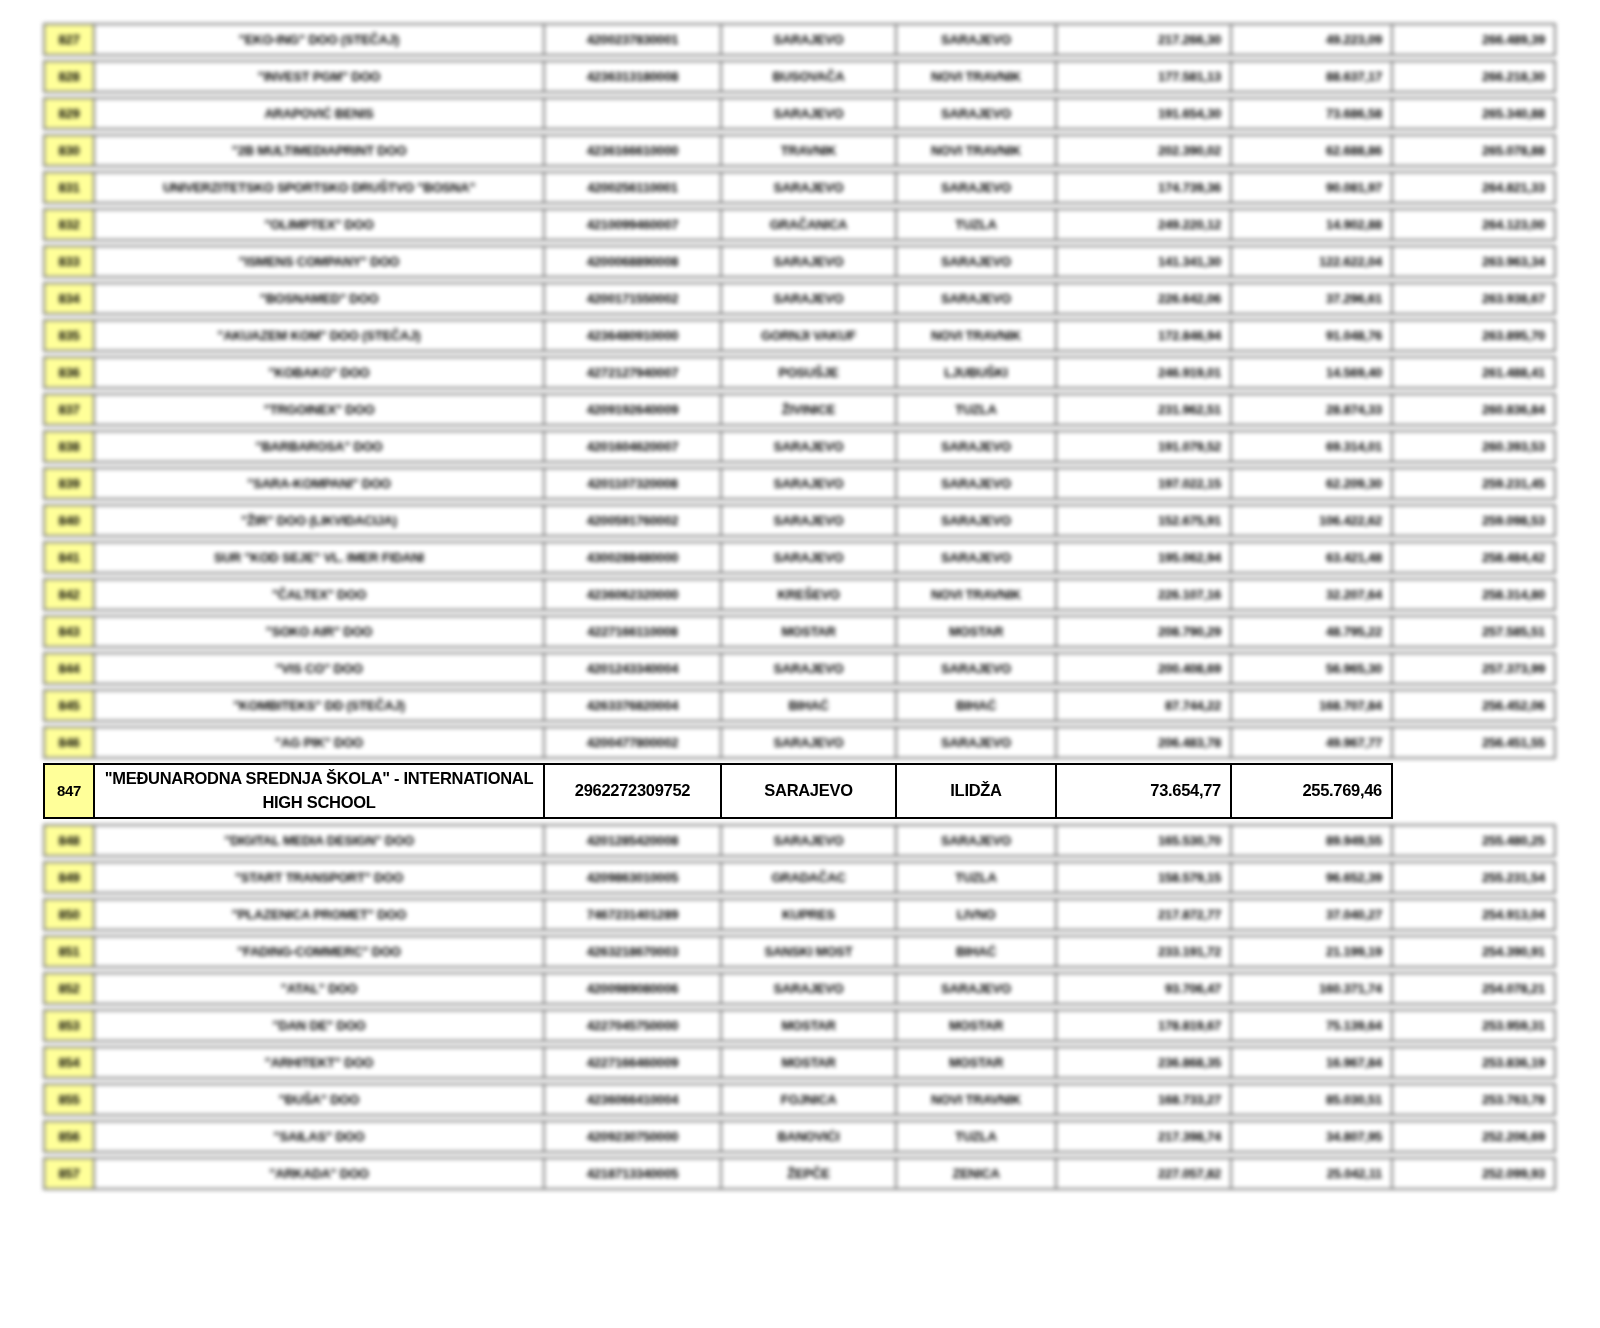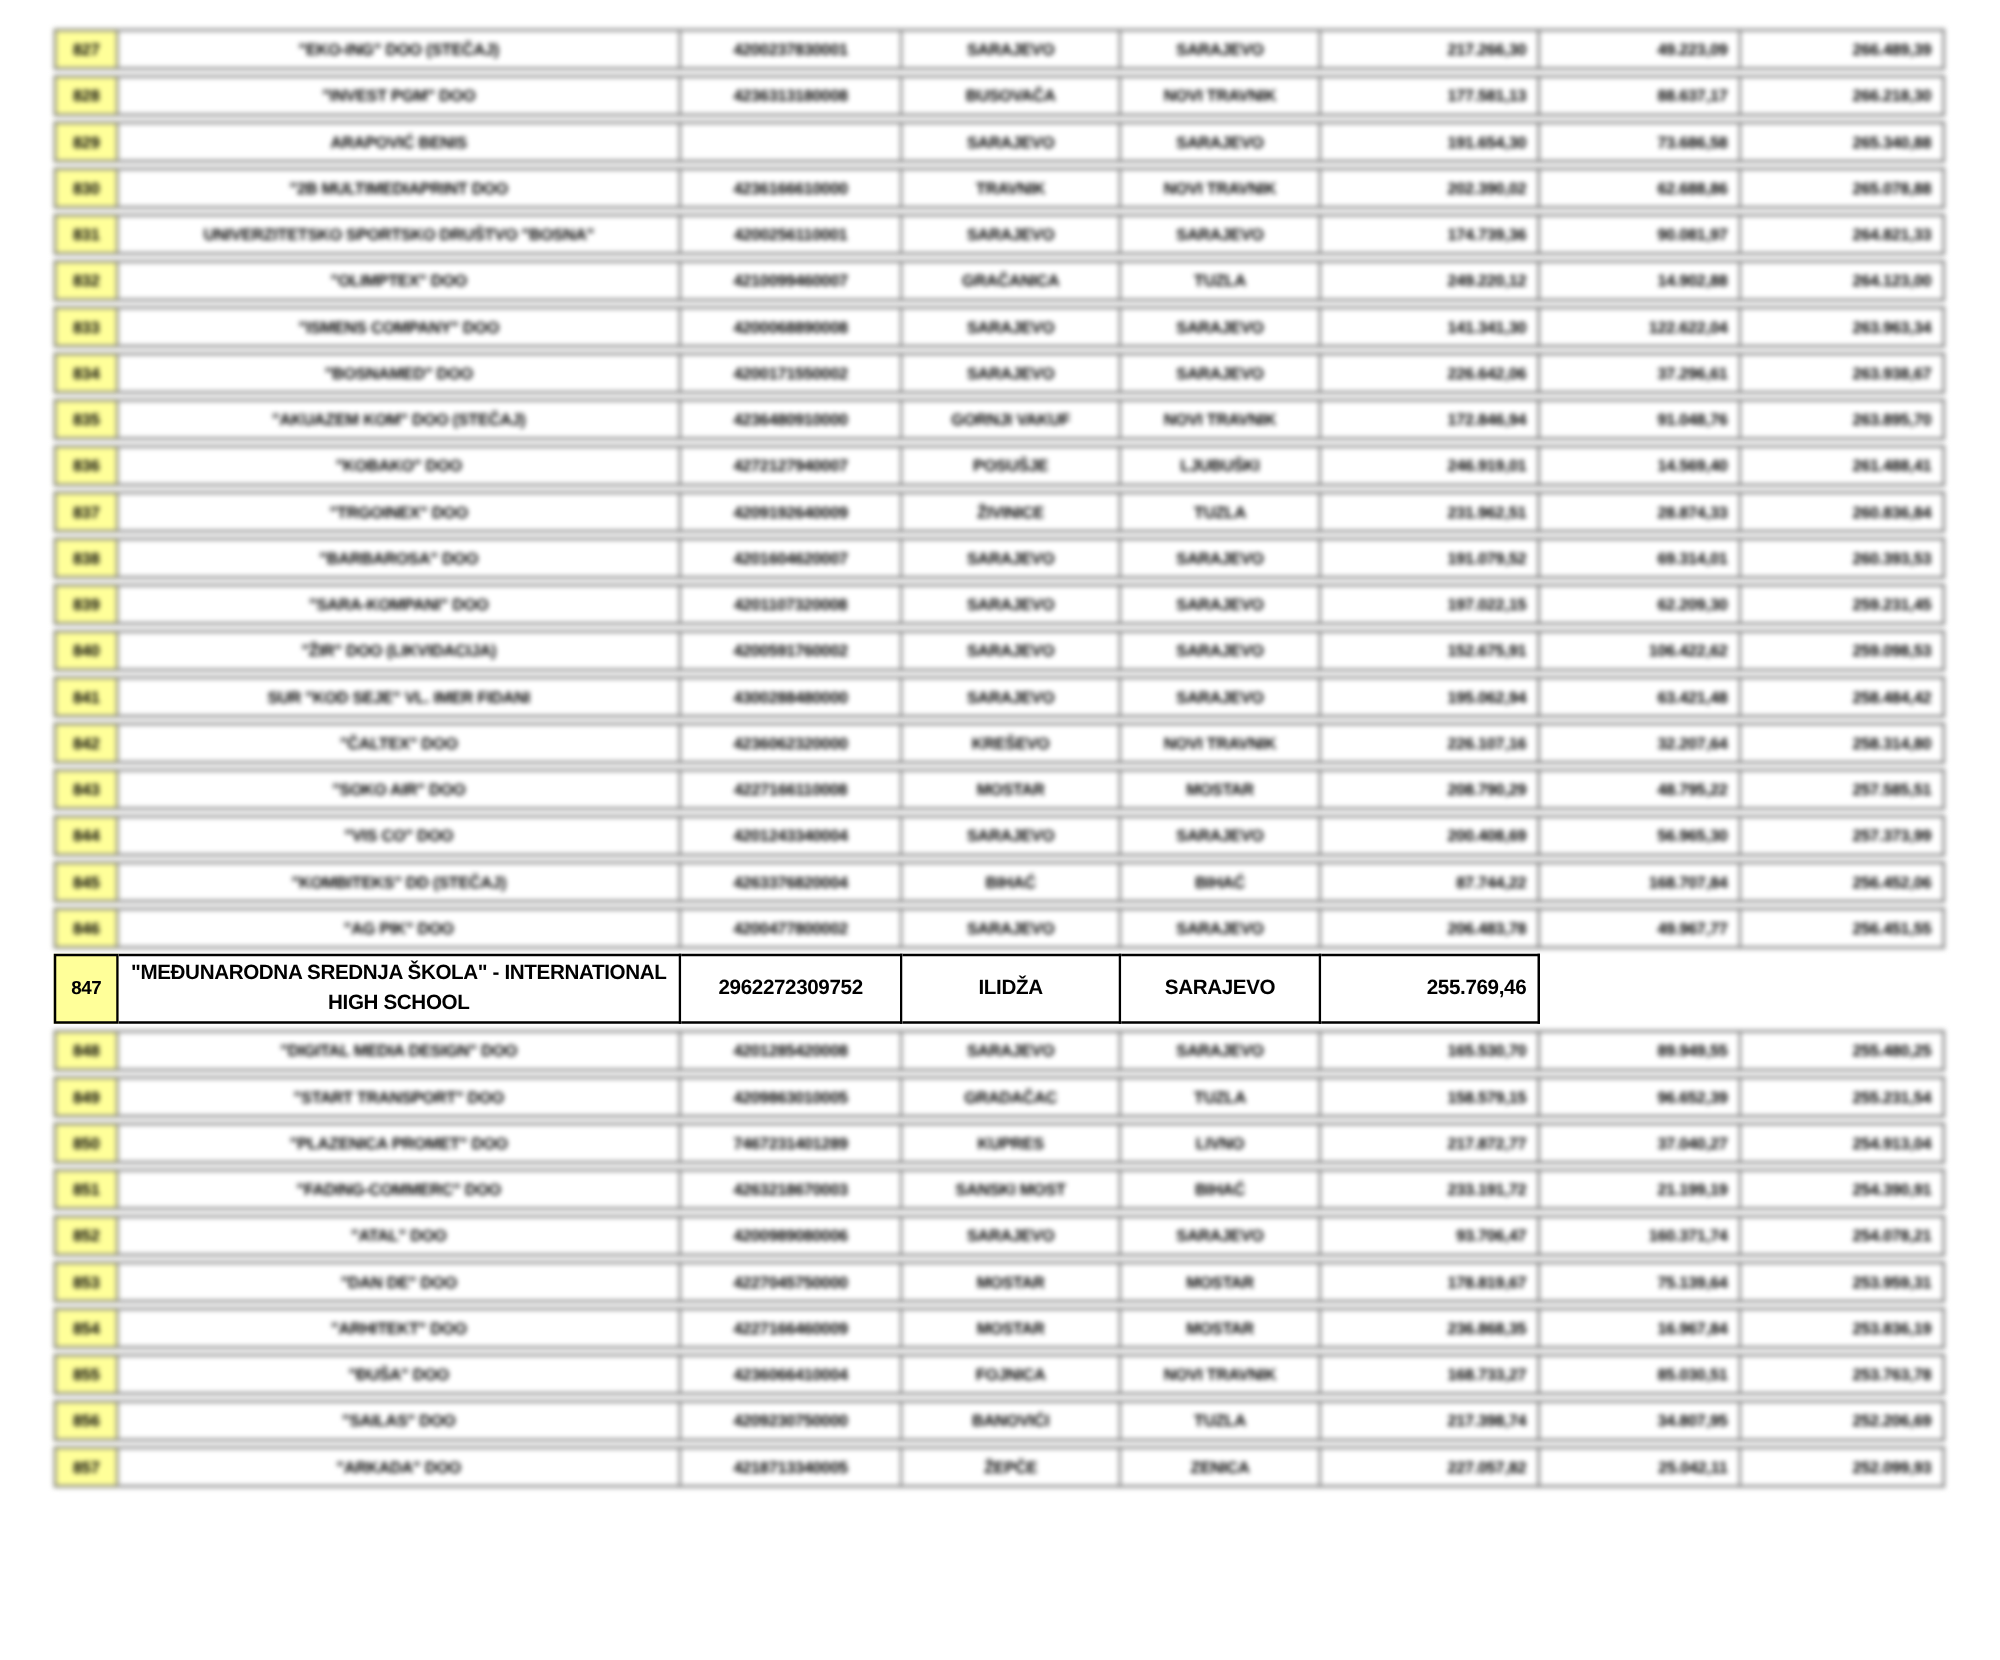--- a/index.html
+++ b/index.html
@@ -265,22 +265,23 @@
       <div class="cell c3">SARAJEVO</div>
       <div class="cell c4">SARAJEVO</div>
       <div class="cell c5 amt">206.483,78</div>
       <div class="cell c6 amt">49.967,77</div>
       <div class="cell c7 amt">256.451,55</div>
     </div>
     <div class="row focus">
       <div class="cell c0">847</div>
       <div class="cell c1">"MEĐUNARODNA SREDNJA ŠKOLA" - INTERNATIONAL HIGH SCHOOL</div>
       <div class="cell c2">2962272309752</div>
+      <div class="cell c4">SARAJEVO</div>
       <div class="cell c3">ILIDŽA</div>
-      <div class="cell c4">SARAJEVO</div>
+      <div class="cell c6 amt">73.654,77</div>
       <div class="cell c7 amt">255.769,46</div>
     </div>
     <div class="row blurred">
       <div class="cell c0">848</div>
       <div class="cell c1">"DIGITAL MEDIA DESIGN" DOO</div>
       <div class="cell c2">4201285420008</div>
       <div class="cell c3">SARAJEVO</div>
       <div class="cell c4">SARAJEVO</div>
       <div class="cell c5 amt">165.530,70</div>
       <div class="cell c6 amt">89.949,55</div>

